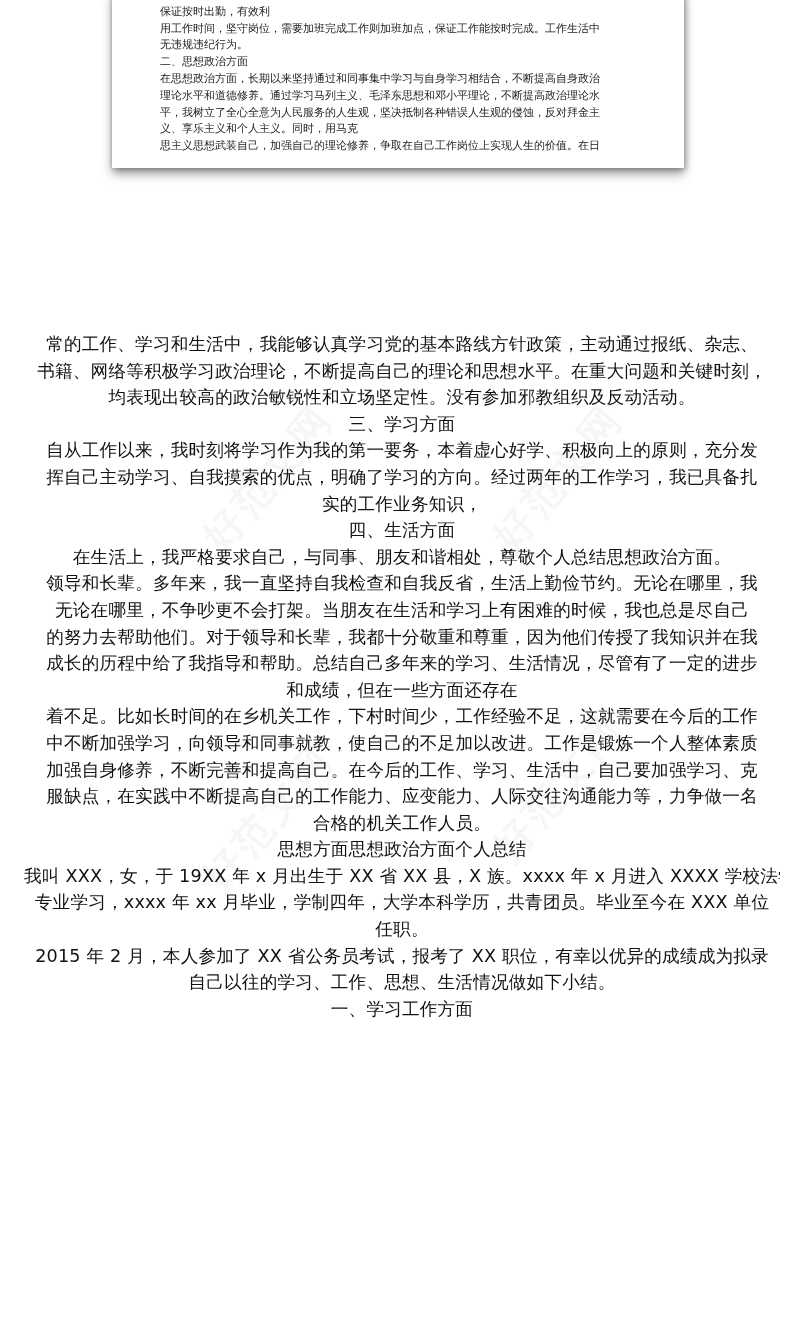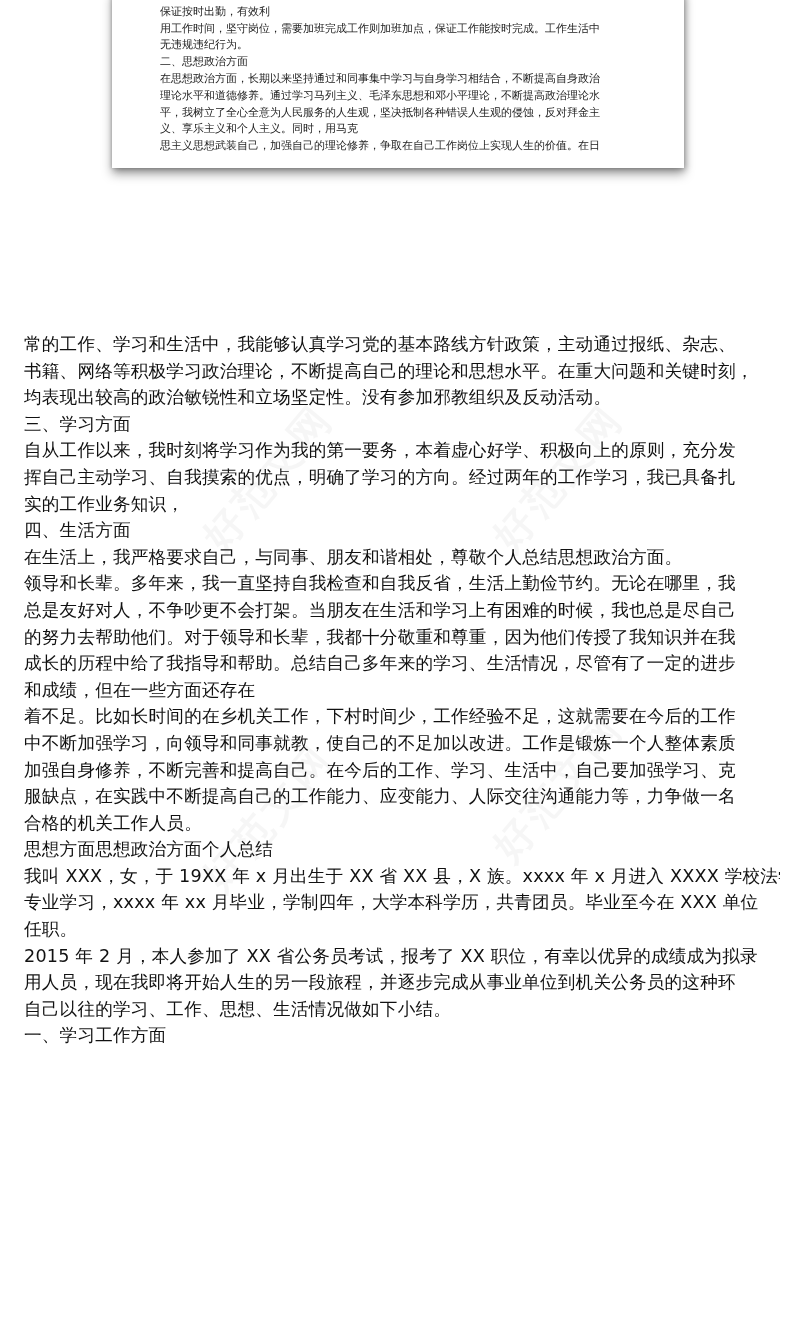--- a/index.html
+++ b/index.html
@@ -47,20 +47,21 @@
       width: 756px;
       font-size: 17.6px;
       line-height: 26.6px;
       color: #111;
     }
     .body-line {
       white-space: nowrap;
       height: 26.6px;
       overflow: hidden;
       letter-spacing: 0.2px;
+      text-align: center;
     }
     .watermark {
       position: absolute;
       font-size: 40px;
       color: rgba(0,0,0,0.035);
       transform: rotate(-50deg);
       white-space: nowrap;
       pointer-events: none;
       font-weight: bold;
       letter-spacing: 4px;
@@ -95,30 +96,29 @@
   <div class="body-line">常的工作、学习和生活中，我能够认真学习党的基本路线方针政策，主动通过报纸、杂志、</div>
   <div class="body-line">书籍、网络等积极学习政治理论，不断提高自己的理论和思想水平。在重大问题和关键时刻，</div>
   <div class="body-line">均表现出较高的政治敏锐性和立场坚定性。没有参加邪教组织及反动活动。</div>
   <div class="body-line">三、学习方面</div>
   <div class="body-line">自从工作以来，我时刻将学习作为我的第一要务，本着虚心好学、积极向上的原则，充分发</div>
   <div class="body-line">挥自己主动学习、自我摸索的优点，明确了学习的方向。经过两年的工作学习，我已具备扎</div>
   <div class="body-line">实的工作业务知识，</div>
   <div class="body-line">四、生活方面</div>
   <div class="body-line">在生活上，我严格要求自己，与同事、朋友和谐相处，尊敬个人总结思想政治方面。</div>
   <div class="body-line">领导和长辈。多年来，我一直坚持自我检查和自我反省，生活上勤俭节约。无论在哪里，我</div>
-  <div class="body-line">总是友好对人，不争吵更不会打架。当朋友在生活和学习上有困难的时候，我也总是尽自己</div>
+  <div class="body-line">无论在哪里，不争吵更不会打架。当朋友在生活和学习上有困难的时候，我也总是尽自己</div>
   <div class="body-line">的努力去帮助他们。对于领导和长辈，我都十分敬重和尊重，因为他们传授了我知识并在我</div>
   <div class="body-line">成长的历程中给了我指导和帮助。总结自己多年来的学习、生活情况，尽管有了一定的进步</div>
   <div class="body-line">和成绩，但在一些方面还存在</div>
   <div class="body-line">着不足。比如长时间的在乡机关工作，下村时间少，工作经验不足，这就需要在今后的工作</div>
   <div class="body-line">中不断加强学习，向领导和同事就教，使自己的不足加以改进。工作是锻炼一个人整体素质</div>
   <div class="body-line">加强自身修养，不断完善和提高自己。在今后的工作、学习、生活中，自己要加强学习、克</div>
   <div class="body-line">服缺点，在实践中不断提高自己的工作能力、应变能力、人际交往沟通能力等，力争做一名</div>
   <div class="body-line">合格的机关工作人员。</div>
   <div class="body-line">思想方面思想政治方面个人总结</div>
   <div class="body-line">我叫 XXX，女，于 19XX 年 x 月出生于 XX 省 XX 县，X 族。xxxx 年 x 月进入 XXXX 学校法学</div>
   <div class="body-line">专业学习，xxxx 年 xx 月毕业，学制四年，大学本科学历，共青团员。毕业至今在 XXX 单位</div>
   <div class="body-line">任职。</div>
   <div class="body-line">2015 年 2 月，本人参加了 XX 省公务员考试，报考了 XX 职位，有幸以优异的成绩成为拟录</div>
-  <div class="body-line">用人员，现在我即将开始人生的另一段旅程，并逐步完成从事业单位到机关公务员的这种环</div>
   <div class="body-line">自己以往的学习、工作、思想、生活情况做如下小结。</div>
   <div class="body-line">一、学习工作方面</div>
 </div>
 
 </body></html>

